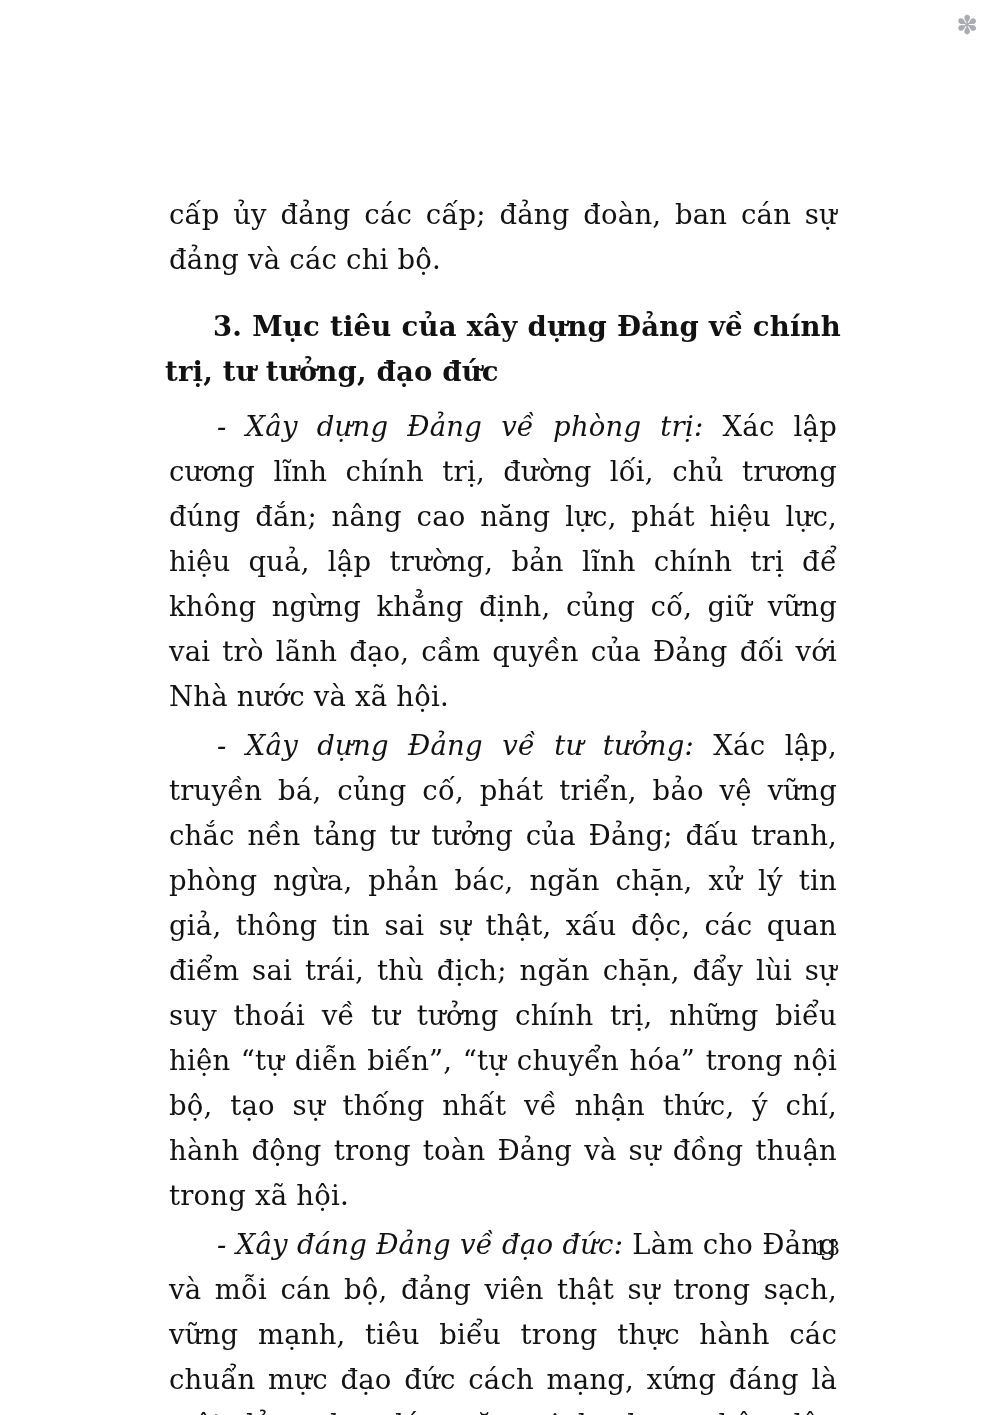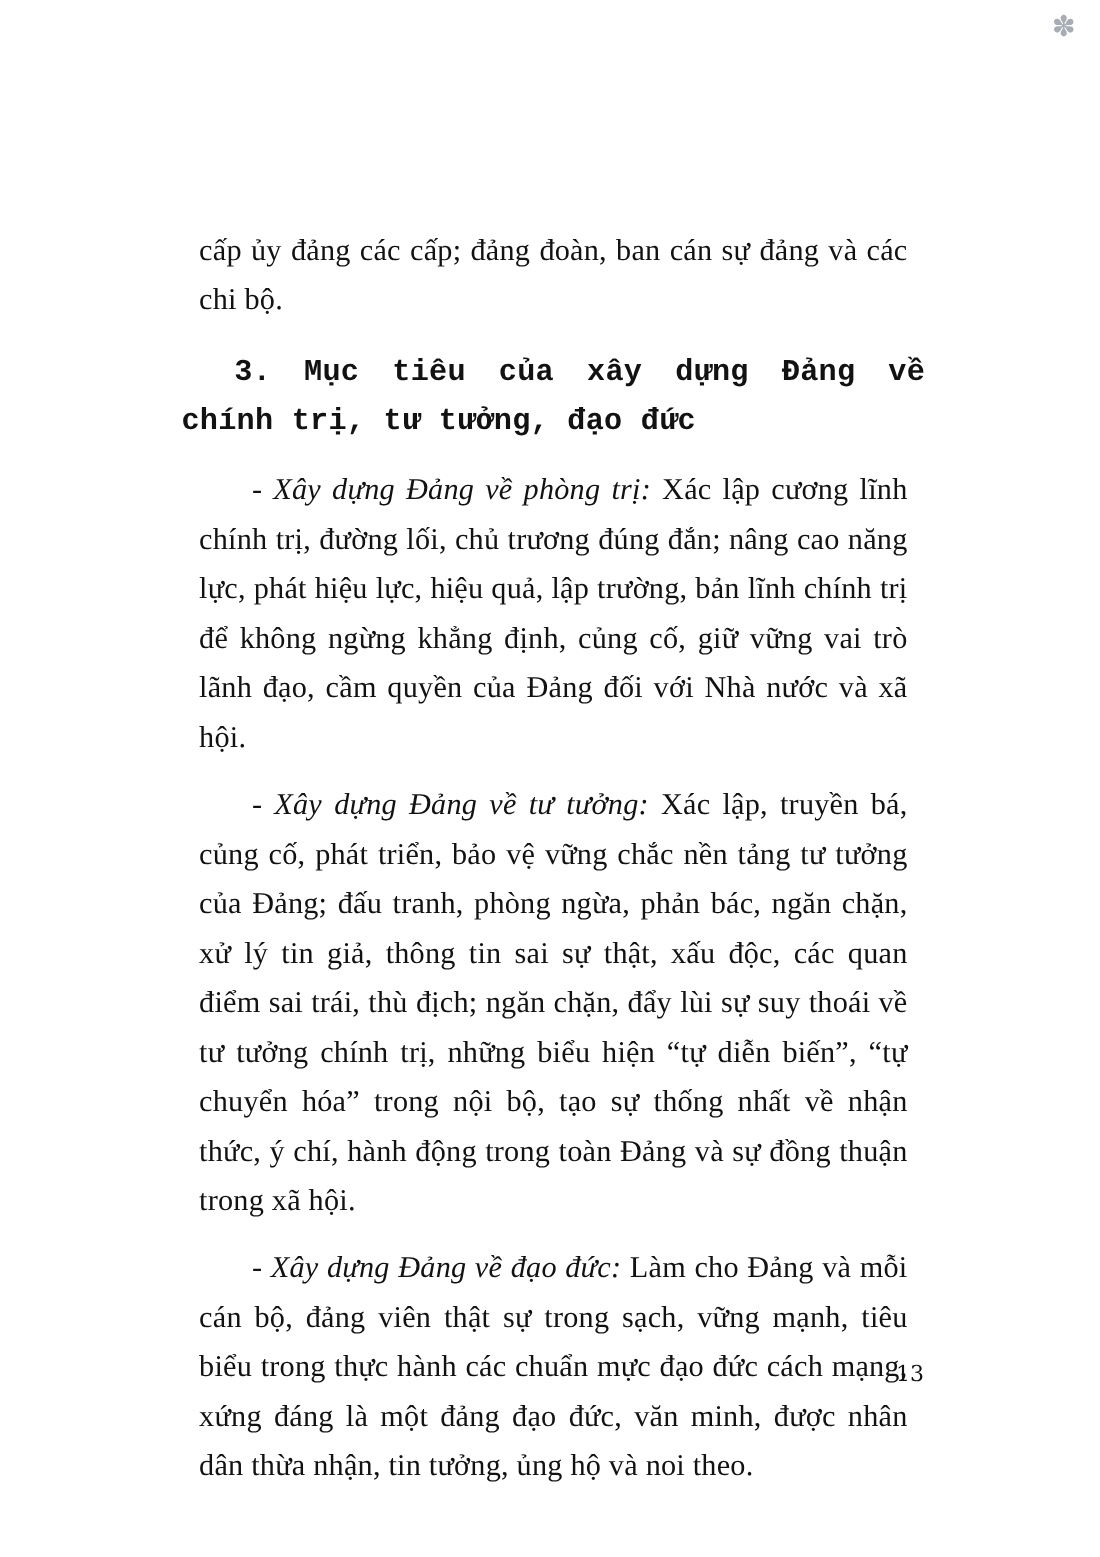--- a/index.html
+++ b/index.html
@@ -33,35 +33,33 @@
     position: absolute;
     left: 165px;
     top: 188px;
     width: 676px;
     font-size: 27.5px;
     line-height: 45px;
     text-align: justify;
     letter-spacing: 0.2px;
   }
   p.para {
-    margin: 16px;
+    margin: 4px;
     text-indent: 48px;
-    font-family: Liberation Serif, serif;
   }
   p.para.no-indent {
     text-indent: 0;
   }
   h2.heading {
     font-size: 27.5px;
     line-height: 45px;
     font-weight: bold;
     margin: 22px 0 10px 0;
     text-indent: 48px;
     text-align: justify;
-    font-family: Liberation Mono, monospace;
   }
   .para .lead {
     font-style: italic;
   }
   .page-number {
     position: absolute;
     right: 160px;
     top: 1238px;
     font-size: 20px;
     line-height: 1;
@@ -83,20 +81,20 @@
 
     <p class="para">
       <span class="lead">- Xây dựng Đảng về phòng trị:</span><span> Xác lập cương lĩnh chính trị, đường lối, chủ trương đúng đắn; nâng cao năng lực, phát hiệu lực, hiệu quả, lập trường, bản lĩnh chính trị để không ngừng khẳng định, củng cố, giữ vững vai trò lãnh đạo, cầm quyền của Đảng đối với Nhà nước và xã hội.</span>
     </p>
 
     <p class="para">
       <span class="lead">- Xây dựng Đảng về tư tưởng:</span><span> Xác lập, truyền bá, củng cố, phát triển, bảo vệ vững chắc nền tảng tư tưởng của Đảng; đấu tranh, phòng ngừa, phản bác, ngăn chặn, xử lý tin giả, thông tin sai sự thật, xấu độc, các quan điểm sai trái, thù địch; ngăn chặn, đẩy lùi sự suy thoái về tư tưởng chính trị, những biểu hiện “tự diễn biến”, “tự chuyển hóa” trong nội bộ, tạo sự thống nhất về nhận thức, ý chí, hành động trong toàn Đảng và sự đồng thuận trong xã hội.</span>
     </p>
 
     <p class="para">
-      <span class="lead">- Xây dựng Đảng về đạo đức:</span><span> Làm cho Đảng và mỗi cán bộ, đảng viên thật sự trong sạch, vững mạnh, tiêu biểu trong thực hành các chuẩn mực đạo đức cách mạng, xứng đáng là một đảng đạo đức, văn minh, được nhân dân thừa nhận, tin tưởng, ủng hộ và noi theo.</span>
+      <span class="lead">- Xây đáng Đảng về đạo đức:</span><span> Làm cho Đảng và mỗi cán bộ, đảng viên thật sự trong sạch, vững mạnh, tiêu biểu trong thực hành các chuẩn mực đạo đức cách mạng, xứng đáng là một đảng đạo đức, văn minh, được nhân dân thừa nhận, tin tưởng, ủng hộ và noi theo.</span>
     </p>
 
   </div>
 
   <div class="page-number">13</div>
 
 </div>
 
 </body></html>

